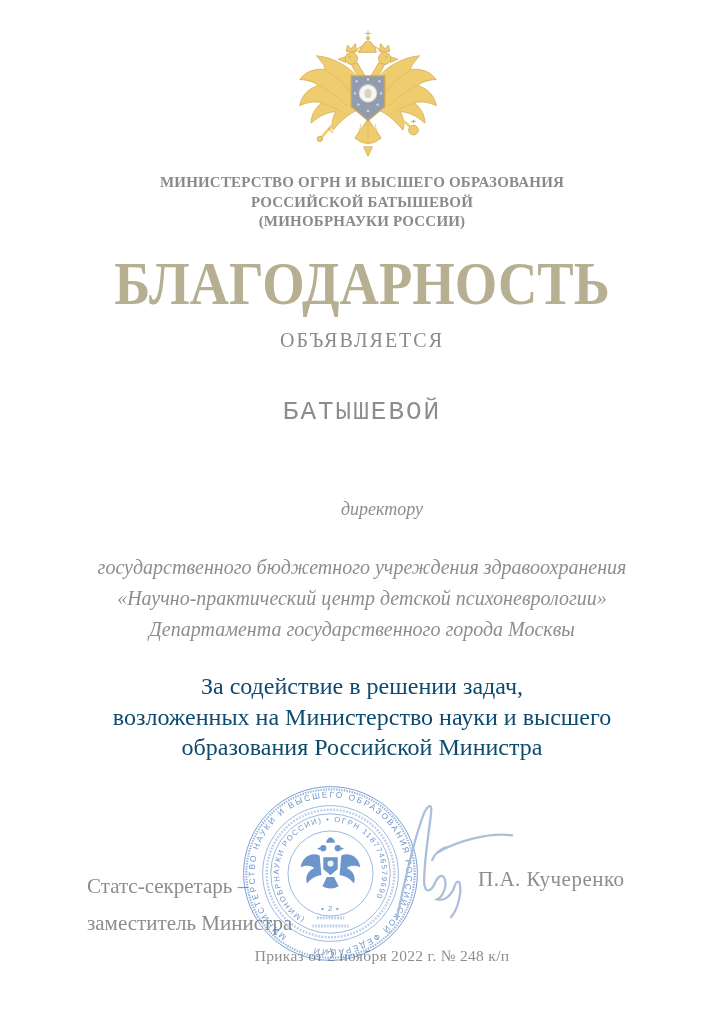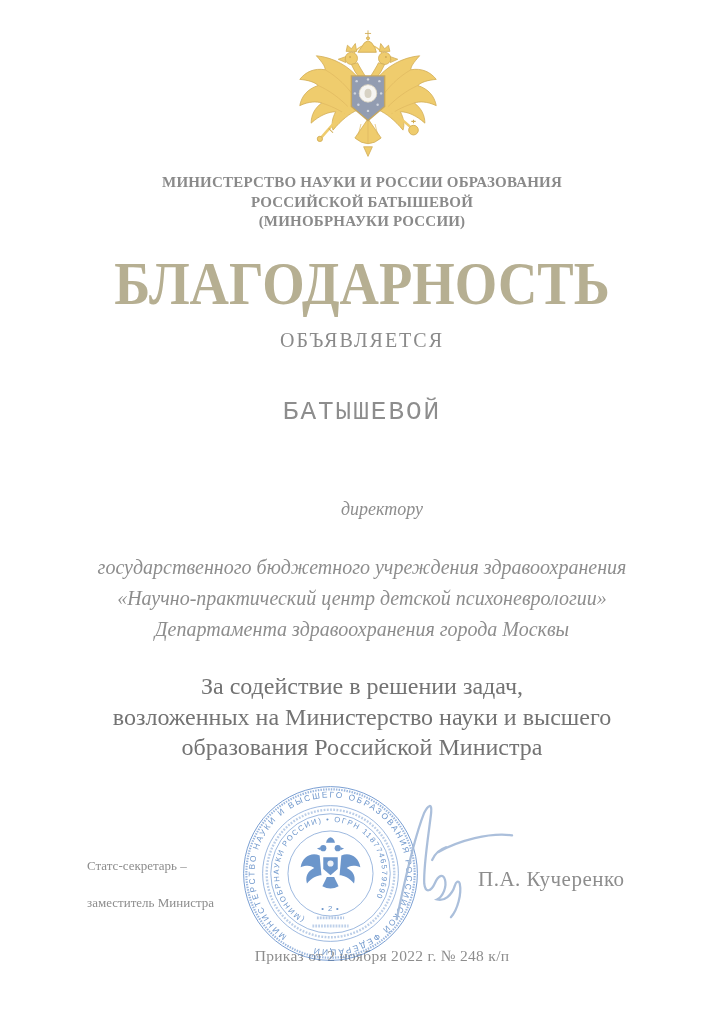--- a/index.html
+++ b/index.html
@@ -24,23 +24,23 @@
     white-space:nowrap;
   }
   .doc-subtitle { top:329px; font-size:20px; font-weight:normal; letter-spacing:2px; color:#8a8a8a; }
 
   .surname  { top:397px; font-size:26px; letter-spacing:2px;font-family:Liberation Mono, monospace; }
   .fullname { top:420px; font-size:26px; letter-spacing:0.5px; }
 
   .position-line { top:499px; font-size:18px; font-style:italic;margin-left:40px; }
   .org { top:552px; font-size:20px; font-style:italic; line-height:31px; }
 
-  .citation { top:671px; font-size:24px; line-height:30.5px; color:#737373; }
-
-  .signer-title { position:absolute; left:87px; top:848px; font-size:13px; line-height:36.5px; text-align:left; z-index:1; }
+  .citation { top:671px; font-size:24px; line-height:30.5px; color:#0c4a6e; }
+
+  .signer-title { position:absolute; left:87px; top:868px; font-size:21px; line-height:36.5px; text-align:left; z-index:1; }
   .seal { position:absolute; left:240px; top:783px; width:181px; height:181px; z-index:2; }
   .signature-svg { position:absolute; left:368px; top:789px; width:150px; height:148px; z-index:3; }
   .signer-name { position:absolute; left:478px; top:867px; font-size:21px; letter-spacing:0.5px; z-index:1; }
 
   .order-line { top:947px; font-size:15.5px; letter-spacing:0.3px;margin-left:40px; }
 
   .seal text { font-family:"Liberation Sans","DejaVu Sans",sans-serif; }
 </style>
 </head>
 <body>
@@ -113,35 +113,35 @@
           <circle cx="85" cy="97" r="1.4"></circle>
         <circle cx="74" cy="90" r="1.4"></circle>
           <circle cx="70" cy="77" r="1.4"></circle>
       </g>
       <circle cx="85" cy="77" r="10" fill="#f5f4f0" stroke="#d8cfb6" stroke-width="1"></circle>
       <ellipse cx="85" cy="77" rx="4" ry="5.2" fill="#cfc9b8"></ellipse>
     </g>
   </svg>
 
   <div class="centered ministry">
-    <div>МИНИСТЕРСТВО НАУКИ И РОССИИ ОБРАЗОВАНИЯ</div>
+    <div>МИНИСТЕРСТВО ОГРН И ВЫСШЕГО ОБРАЗОВАНИЯ</div>
     <div>РОССИЙСКОЙ БАТЫШЕВОЙ</div>
     <div>(МИНОБРНАУКИ РОССИИ)</div>
   </div>
 
   <div class="centered doc-title">БЛАГОДАРНОСТЬ</div>
   <div class="centered doc-subtitle">ОБЪЯВЛЯЕТСЯ</div>
 
   <div class="centered surname">БАТЫШЕВОЙ</div>
   <div class="centered position-line">директору</div>
 
   <div class="centered org">
     <div>государственного бюджетного учреждения здравоохранения</div>
     <div>«Научно-практический центр детской психоневрологии»</div>
-    <div>Департамента здравоохранения города Москвы</div>
+    <div>Департамента государственного города Москвы</div>
   </div>
 
   <div class="centered citation">
     <div>За содействие в решении задач,</div>
     <div>возложенных на Министерство науки и высшего</div>
     <div>образования Российской Министра</div>
   </div>
 
   <div class="signer-title">
     <div>Статс-секретарь –</div>

